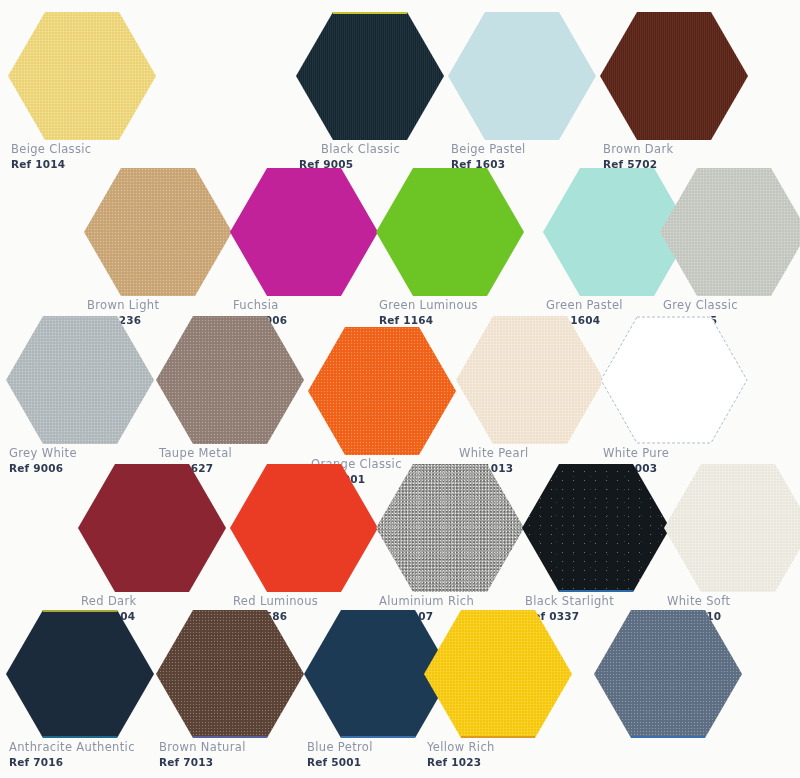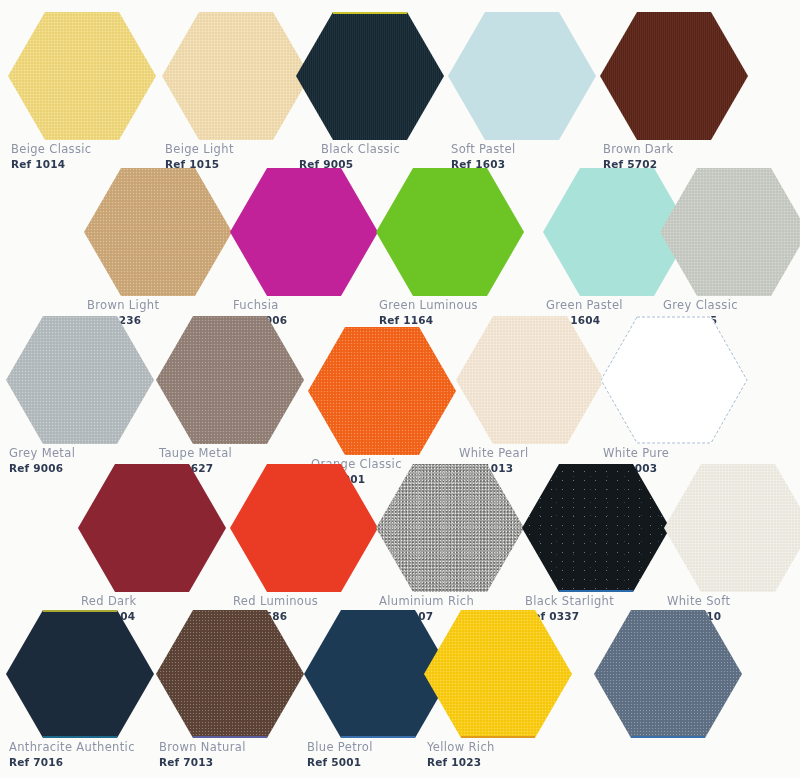--- a/index.html
+++ b/index.html
@@ -135,45 +135,36 @@
 <div id="chart" style="background: rgb(251, 251, 249);">
     <div class="swatch" style="left: 8px; top: 12px;">
       <div class="hexwrap">
         <div class="hex tex-weave" style="background-color: rgb(240, 216, 124);"></div>
       </div>
       <div class="labels">
         <div class="name" style="color: rgb(141, 147, 166);">Beige Classic</div>
         <div class="ref" style="color: rgb(45, 58, 82);">Ref 1014</div>
       </div>
     </div>
-    <div class="swatch" style="left: 162px; top: 12px;">
-      <div class="hexwrap">
-        <div class="hex tex-weave" style="background-color: rgb(241, 220, 176);"></div>
-      </div>
-      <div class="labels">
-        <div class="name" style="color: rgb(141, 147, 166);">Beige Light</div>
-        <div class="ref" style="color: rgb(45, 58, 82);">Ref 1015</div>
-      </div>
-    </div>
     <div class="swatch" style="left: 296px; top: 12px;">
       <div class="hexwrap">
         <div class="hex tex-vertical" style="background-color: rgb(21, 40, 51);"></div>
         <div class="edge top" style="background: rgb(200, 194, 42);"></div>
       </div>
       <div class="labels">
         <div class="name" style="color: rgb(141, 147, 166); margin-left: 22px;">Black Classic</div>
         <div class="ref" style="color: rgb(45, 58, 82);">Ref 9005</div>
       </div>
     </div>
     <div class="swatch" style="left: 448px; top: 12px;">
       <div class="hexwrap">
         <div class="hex tex-fine" style="background-color: rgb(197, 224, 228);"></div>
       </div>
       <div class="labels">
-        <div class="name" style="color: rgb(141, 147, 166);">Soft Pastel</div>
+        <div class="name" style="color: rgb(141, 147, 166);">Beige Pastel</div>
         <div class="ref" style="color: rgb(45, 58, 82);">Ref 1603</div>
       </div>
     </div>
     <div class="swatch" style="left: 600px; top: 12px;">
       <div class="hexwrap">
         <div class="hex tex-vertical" style="background-color: rgb(92, 36, 23);"></div>
       </div>
       <div class="labels">
         <div class="name" style="color: rgb(141, 147, 166);">Brown Dark</div>
         <div class="ref" style="color: rgb(45, 58, 82);">Ref 5702</div>
@@ -222,21 +213,21 @@
       <div class="labels">
         <div class="name" style="color: rgb(141, 147, 166);">Grey Classic</div>
         <div class="ref" style="color: rgb(45, 58, 82);">Ref 7035</div>
       </div>
     </div>
     <div class="swatch" style="left: 6px; top: 316px;">
       <div class="hexwrap">
         <div class="hex tex-weave" style="background-color: rgb(181, 188, 192);"></div>
       </div>
       <div class="labels">
-        <div class="name" style="color: rgb(141, 147, 166);">Grey Metal</div>
+        <div class="name" style="color: rgb(141, 147, 166);">Grey White</div>
         <div class="ref" style="color: rgb(45, 58, 82);">Ref 9006</div>
       </div>
     </div>
     <div class="swatch" style="left: 156px; top: 316px;">
       <div class="hexwrap">
         <div class="hex tex-weave" style="background-color: rgb(147, 128, 118);"></div>
       </div>
       <div class="labels">
         <div class="name" style="color: rgb(141, 147, 166);">Taupe Metal</div>
         <div class="ref" style="color: rgb(45, 58, 82);">Ref 0627</div>

